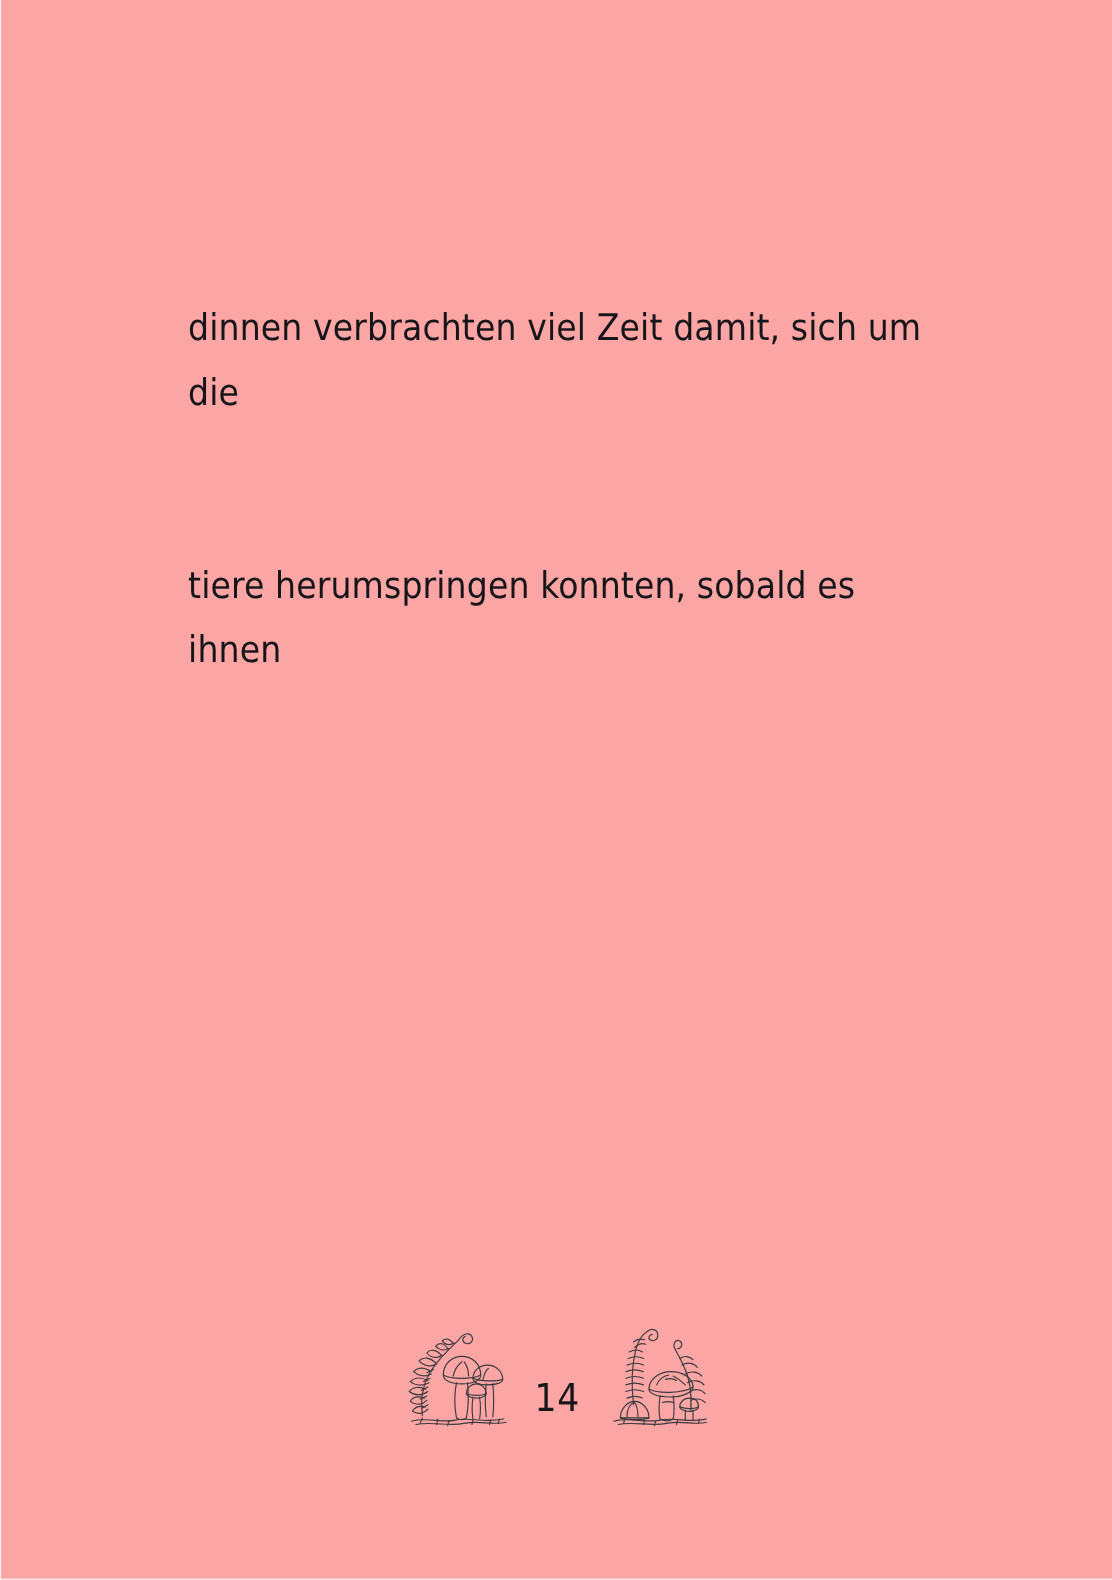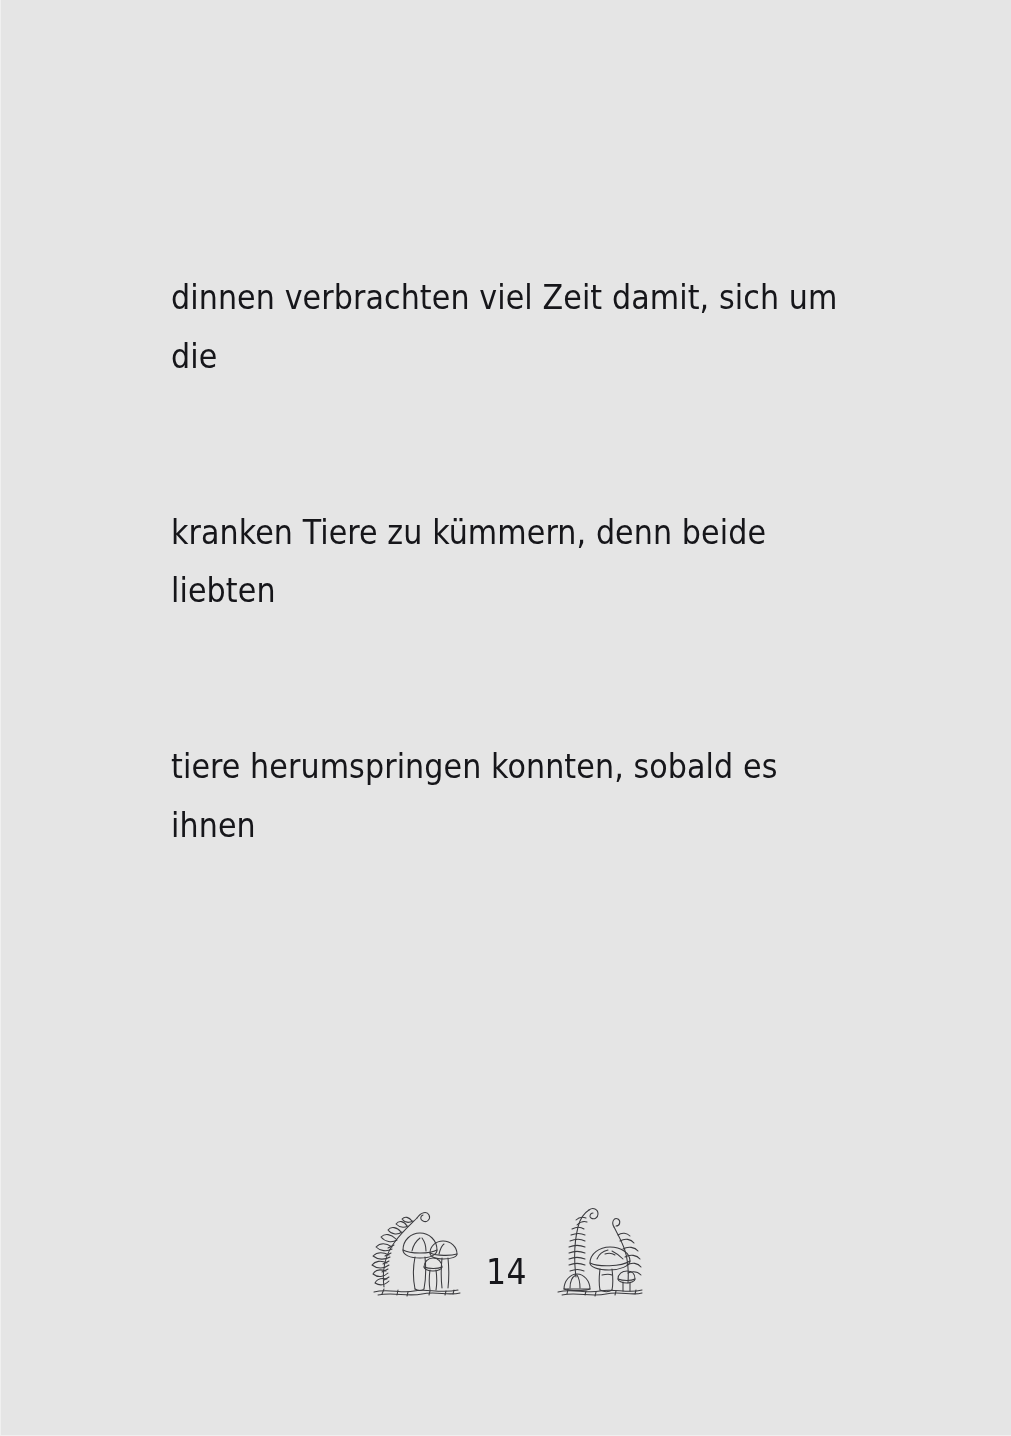--- a/index.html
+++ b/index.html
@@ -5,21 +5,21 @@
   html, body {
     margin: 0;
     padding: 0;
     background: #ffffff;
   }
 
   .page {
     position: relative;
     width: 1011px;
     height: 1436px;
-    background: #e5e5e5;
+    background: #fca5a5;
     box-sizing: border-box;
     border-left: 1px solid #f0f0f0;
     border-bottom: 1px solid #f0f0f0;
     overflow: hidden;
     font-family: "DejaVu Sans Condensed", "Liberation Sans Narrow", "Liberation Sans", sans-serif;
   }
 
   
   .text-block {
     position: absolute;
@@ -85,21 +85,20 @@
 </style>
 </head>
 <body>
 
 <div class="page">
 
   <div class="text-block">
 
     <p class="para">
       <span class="line">dinnen verbrachten viel Zeit damit, sich um die</span>
-      <span class="line">kranken Tiere zu kümmern, denn beide liebten</span>
       <span class="line">tiere herumspringen konnten, sobald es ihnen</span>
       
     </p>
 
   </div>
 
   <div class="footer">
 
     <span class="deco">
       <svg viewBox="0 0 96 100" xmlns="http://www.w3.org/2000/svg">

